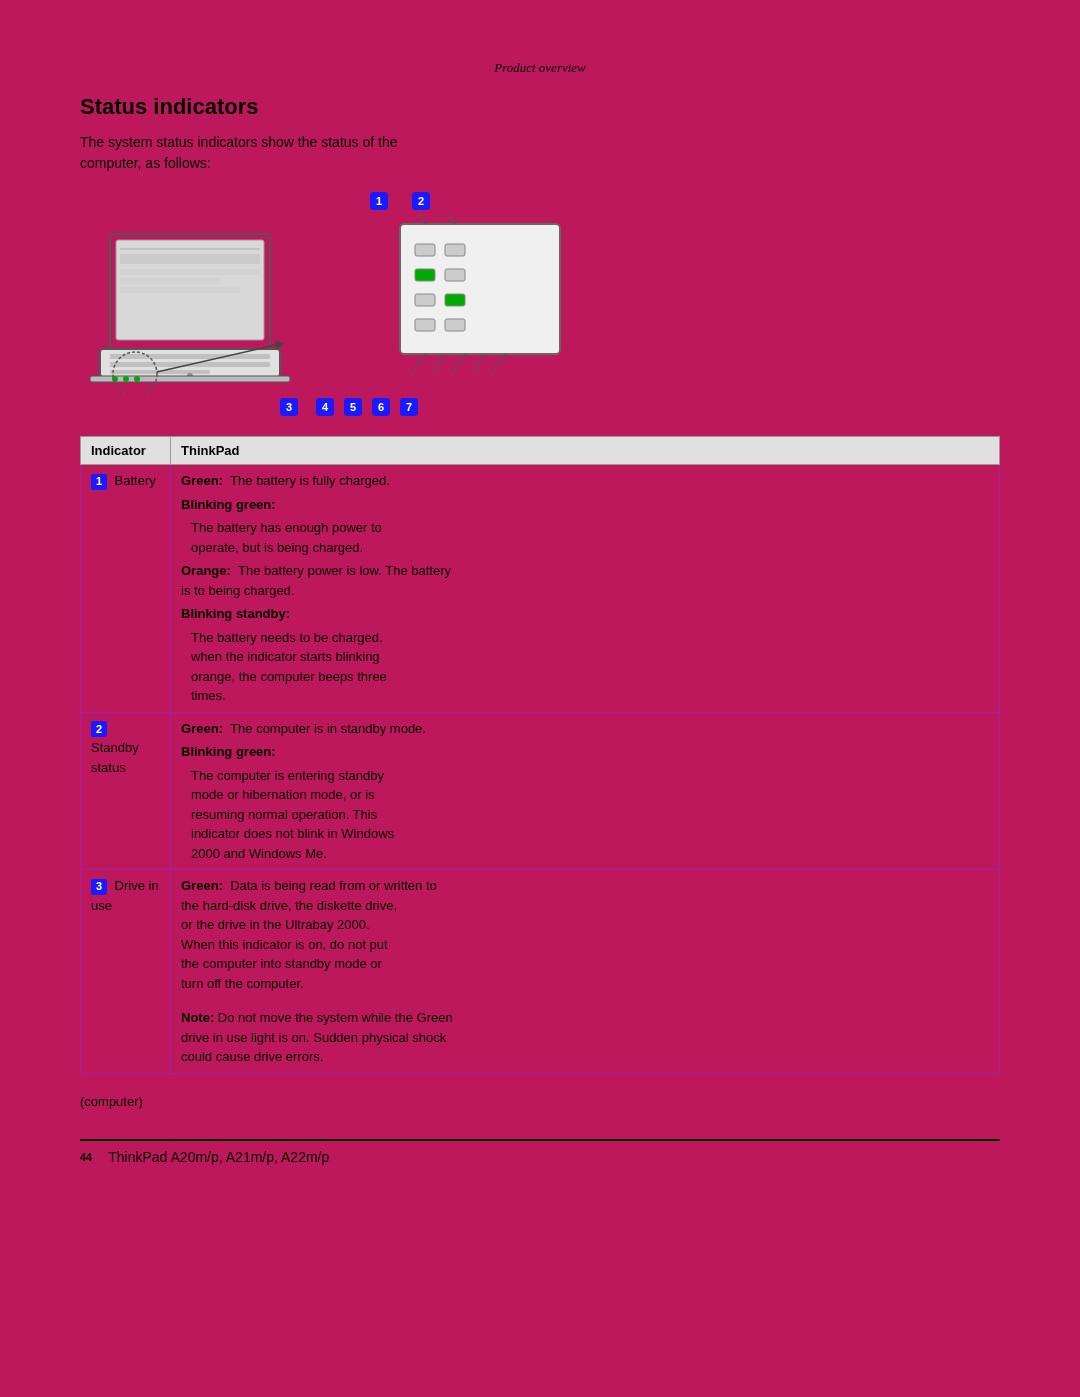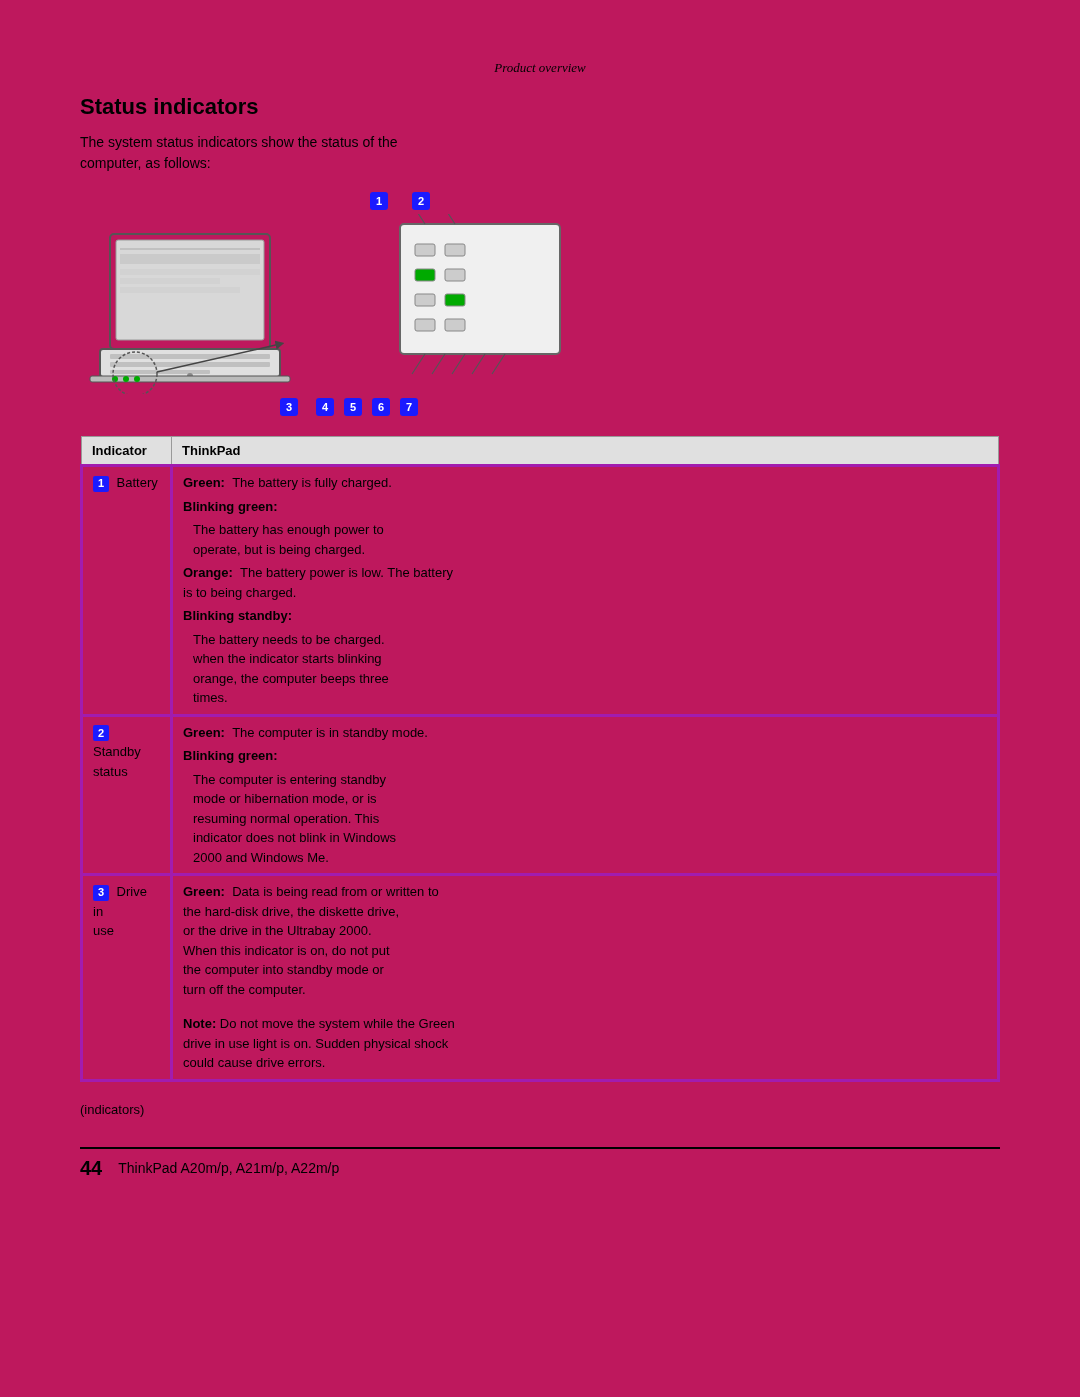--- a/index.html
+++ b/index.html
@@ -63,21 +63,21 @@
     }
     .indicator-table th {
       background: #e0e0e0;
       border: 1px solid #999;
       padding: 6px 10px;
       text-align: left;
       font-weight: bold;
       font-size: 13px;
     }
     .indicator-table td {
-      border: 3px solid #a21caf;
+      border: 1px solid #a21caf;
       padding: 6px 10px;
       vertical-align: top;
       font-size: 13px;
       line-height: 1.5;
     }
     .indicator-table td.indicator-col {
       width: 90px;
       vertical-align: top;
     }
     .indicator-table td.meaning-col {
@@ -117,21 +117,21 @@
     }
     .footer-bar {
       border-top: 2px solid #000;
       padding-top: 8px;
       display: flex;
       align-items: center;
       margin-top: 20px;
     }
     .footer-page-num {
       font-weight: bold;
-      font-size: 20px;
+      font-size: 11px;
       font-family: Arial, Helvetica, sans-serif;
       margin-right: 16px;
     }
     .footer-title {
       font-size: 14px;
       font-family: Arial, Helvetica, sans-serif;
     }
     .diagram-container {
       display: flex;
       flex-direction: column;
@@ -288,20 +288,20 @@
           Drive in<br>use
         </td>
         <td class="meaning-col">
           <div class="meaning-para"><span class="bold-label">Green:</span>&nbsp;&nbsp;Data is being read from or written to<br>the hard-disk drive, the diskette drive,<br>or the drive in the Ultrabay 2000.<br>When this indicator is on, do not put<br>the computer into standby mode or<br>turn off the computer.</div>
           <div class="meaning-para" style="margin-top:15px;"><span class="bold-label">Note:</span> Do not move the system while the Green<br>drive in use light is on. Sudden physical shock<br>could cause drive errors.</div>
         </td>
       </tr>
     </tbody>
   </table>
 
-  <div class="continued-text">(indicators)</div>
+  <div class="continued-text">(computer)</div>
 
   <div class="footer-bar">
     <span class="footer-page-num">44</span>
     <span class="footer-title">ThinkPad A20m/p, A21m/p, A22m/p</span>
   </div>
 
 </div>
 
 </body></html>

